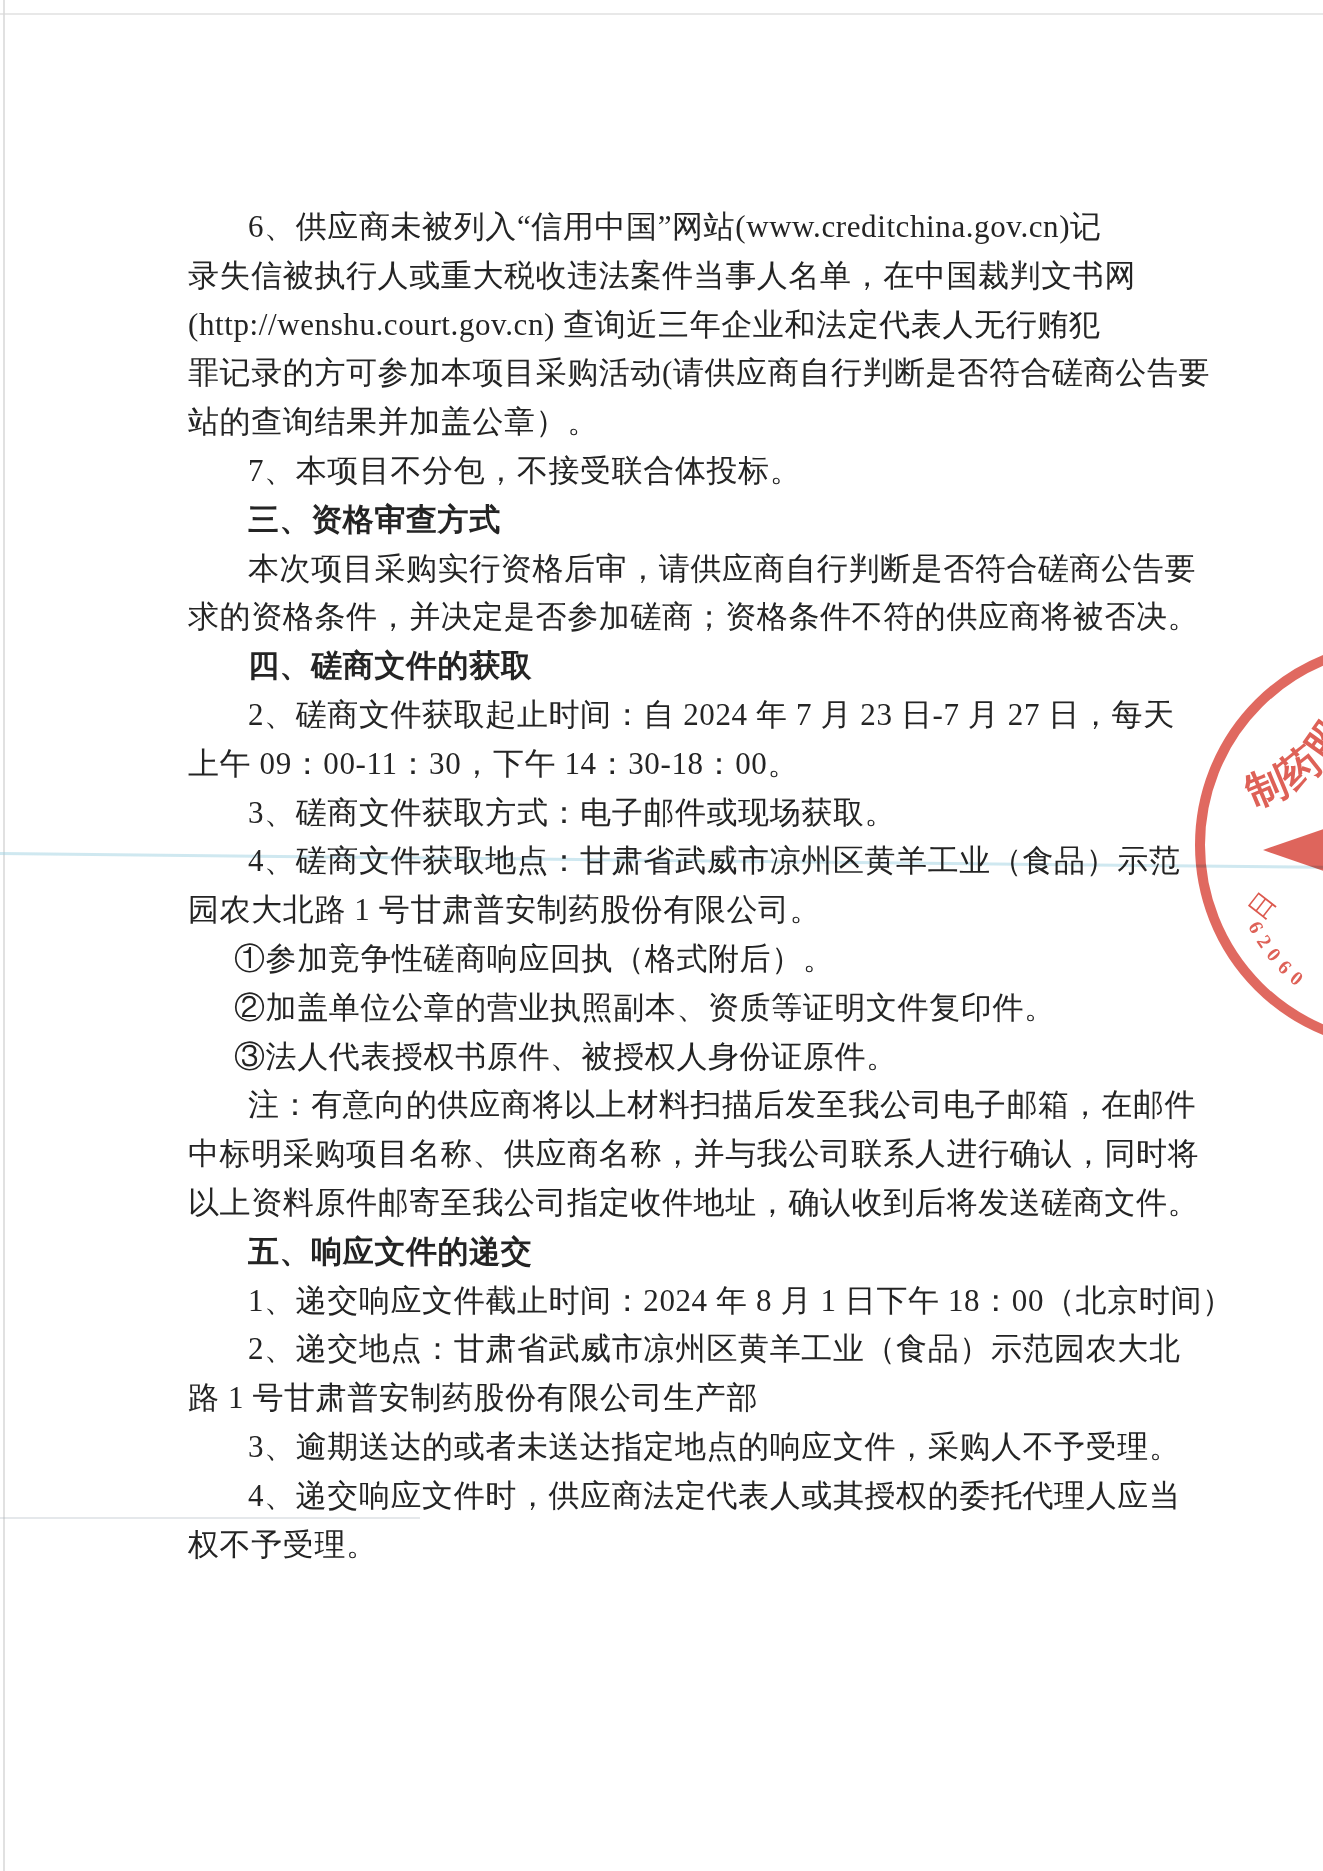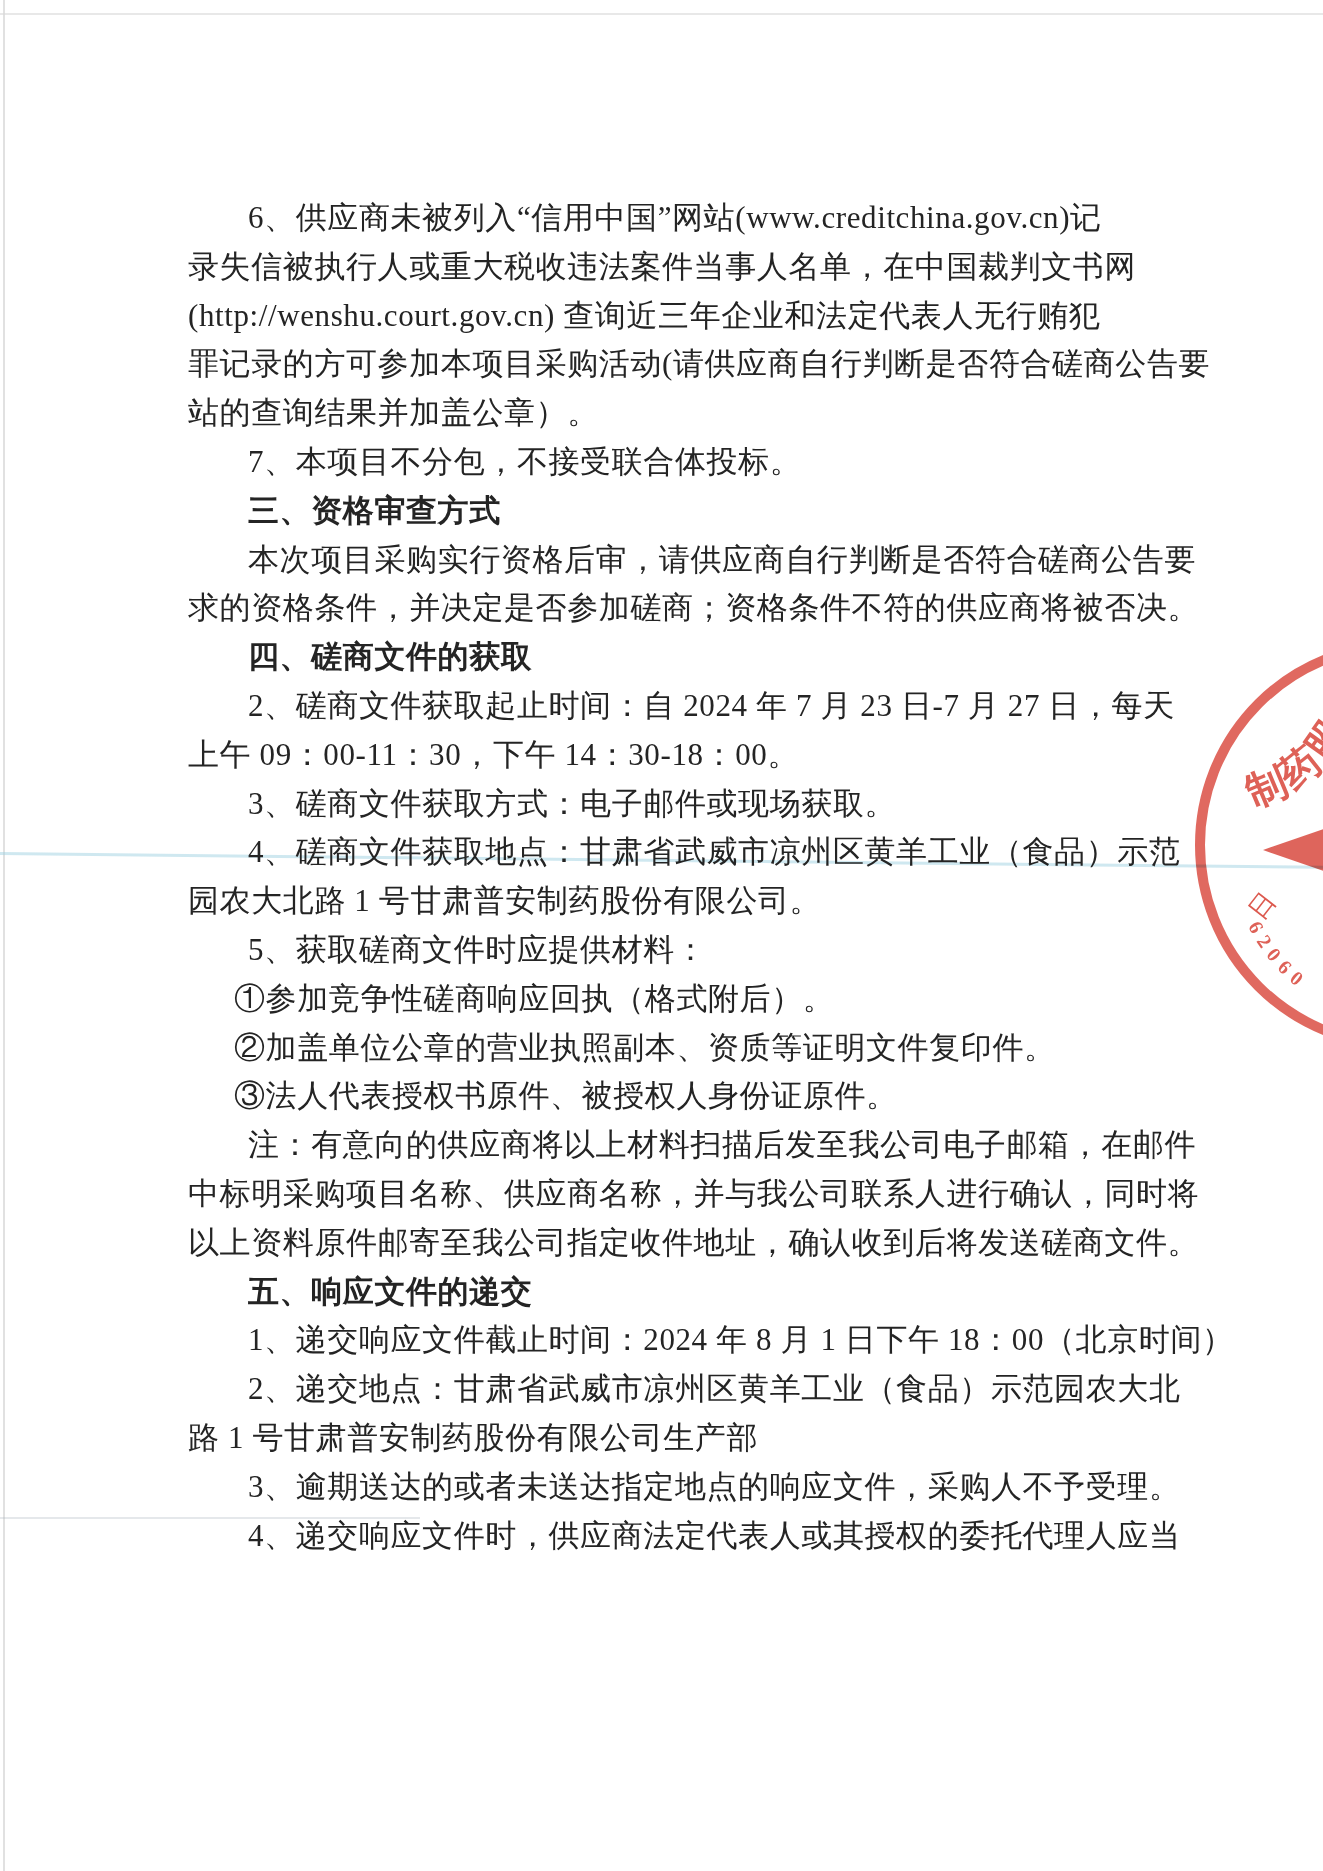--- a/index.html
+++ b/index.html
@@ -10,21 +10,21 @@
     overflow:hidden;
     font-family:"Liberation Serif","DejaVu Serif",serif;
     color:#222222;
   }
   .page-edge-left{position:absolute;left:3px;top:0;width:2px;height:1871px;background:#c9c9c9;opacity:.55;}
   .page-edge-top{position:absolute;left:0;top:13px;width:1323px;height:2px;background:#d9d9d9;opacity:.6;}
   .scan-line-cyan{position:absolute;left:0;top:852px;width:1323px;height:3px;background:#9fd2e2;opacity:.5;transform:rotate(0.6deg);transform-origin:left center;}
   .scan-line-gray{position:absolute;left:0;top:1517px;width:420px;height:2px;background:#aab4bd;opacity:.3;}
 
   .doc{
-    position:absolute;left:188px;top:194px;width:1010px;
+    position:absolute;left:188px;top:203px;width:1010px;
   }
   .line{
     height:48.8px;line-height:48.8px;
     font-size:31px;letter-spacing:.6px;
     white-space:nowrap;
     color:#242424;
   }
   .line.indent{padding-left:60px;}
   .line.indent-sm{padding-left:46px;}
   .line.heading{font-weight:bold;font-size:31px;}
@@ -52,33 +52,33 @@
   <div class="line indent">7、本项目不分包，不接受联合体投标。</div>
   <div class="line indent heading">三、资格审查方式</div>
   <div class="line indent">本次项目采购实行资格后审，请供应商自行判断是否符合磋商公告要</div>
   <div class="line">求的资格条件，并决定是否参加磋商；资格条件不符的供应商将被否决。</div>
   <div class="line indent heading">四、磋商文件的获取</div>
   <div class="line indent">2、磋商文件获取起止时间：自 2024 年 7 月 23 日-7 月 27 日，每天</div>
   <div class="line">上午 09：00-11：30，下午 14：30-18：00。</div>
   <div class="line indent">3、磋商文件获取方式：电子邮件或现场获取。</div>
   <div class="line indent">4、磋商文件获取地点：甘肃省武威市凉州区黄羊工业（食品）示范</div>
   <div class="line">园农大北路 1 号甘肃普安制药股份有限公司。</div>
-  <div class="line indent">5、获取磋商文件时应提供材料：</div>
   <div class="line indent-sm">①参加竞争性磋商响应回执（格式附后）。</div>
   <div class="line indent-sm">②加盖单位公章的营业执照副本、资质等证明文件复印件。</div>
   <div class="line indent-sm">③法人代表授权书原件、被授权人身份证原件。</div>
   <div class="line indent">注：有意向的供应商将以上材料扫描后发至我公司电子邮箱，在邮件</div>
   <div class="line">中标明采购项目名称、供应商名称，并与我公司联系人进行确认，同时将</div>
   <div class="line">以上资料原件邮寄至我公司指定收件地址，确认收到后将发送磋商文件。</div>
   <div class="line indent heading">五、响应文件的递交</div>
   <div class="line indent">1、递交响应文件截止时间：2024 年 8 月 1 日下午 18：00（北京时间）</div>
   <div class="line indent">2、递交地点：甘肃省武威市凉州区黄羊工业（食品）示范园农大北</div>
   <div class="line">路 1 号甘肃普安制药股份有限公司生产部</div>
   <div class="line indent">3、逾期送达的或者未送达指定地点的响应文件，采购人不予受理。</div>
   <div class="line indent">4、递交响应文件时，供应商法定代表人或其授权的委托代理人应当</div>
+  <div class="line">权不予受理。</div>
 </div>
 
 <div class="seal">
   <svg width="270" height="430" viewBox="0 0 270 430" xmlns="http://www.w3.org/2000/svg">
     <g fill="none" stroke="none">
       <circle cx="237" cy="215" r="200" stroke="#d63b2f" stroke-width="10" fill="none" opacity="0.9"></circle>
       <path id="sealArcText" d="M 90,176 A 152,152 0 0 0 198,68" fill="none"></path>
       <text font-size="40" font-weight="bold" fill="#d63b2f" letter-spacing="2" opacity="0.95">
         <textPath href="#sealArcText">制药股份</textPath>
       </text>

